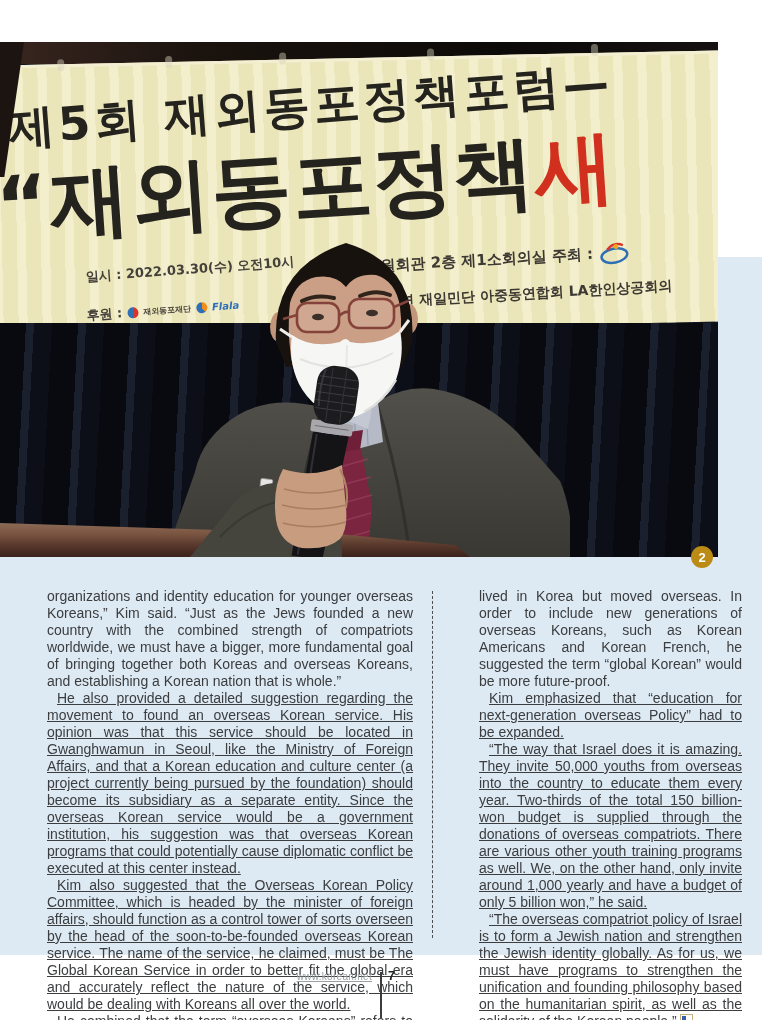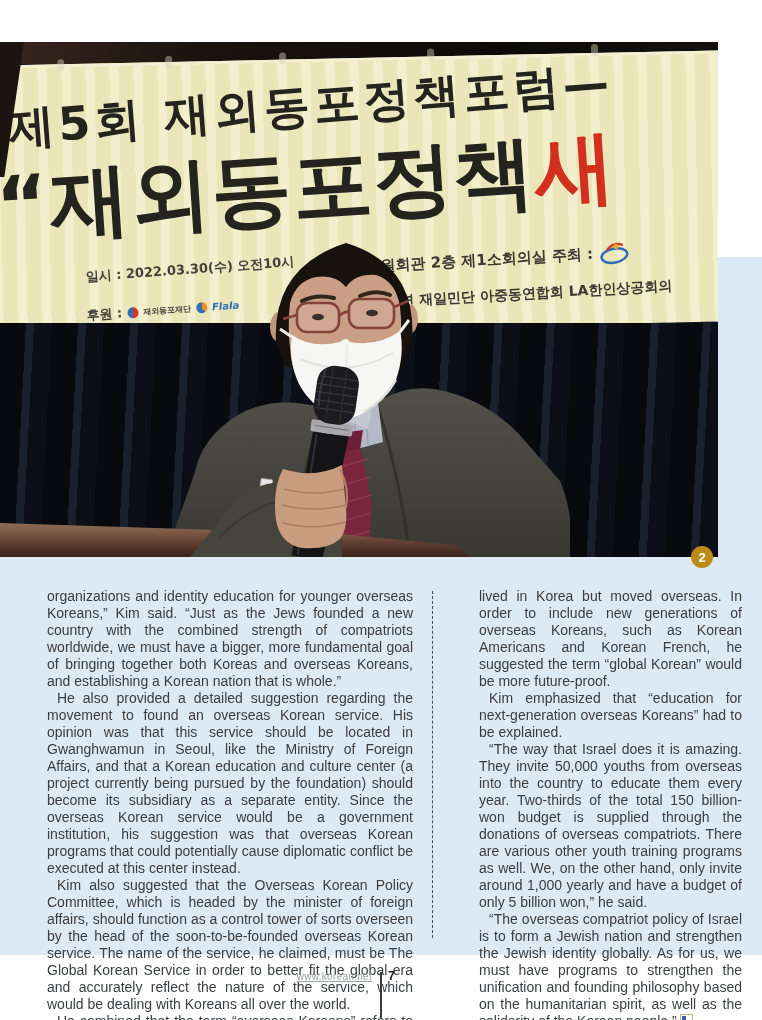--- a/index.html
+++ b/index.html
@@ -53,21 +53,21 @@
   .badge{position:absolute;left:691px;top:546px;width:22px;height:22px;border-radius:50%;
          background:#bb8b15;color:#ffffff;font-size:13px;font-weight:bold;
          display:flex;align-items:center;justify-content:center;}
 
   
   .col{position:absolute;top:588px;font-size:14px;line-height:17px;color:#3b3d3f;
        text-align:justify;}
   .col-left{left:47px;width:366px;}
   .col-right{left:479px;width:263px;}
   .col p{margin:0;}
-  .col p.ind{text-indent:10px;}
+  .col p.ind{text-indent:10px;text-decoration:underline;}
   .col-divider{position:absolute;left:432px;top:591px;height:347px;width:0;
                border-left:1.5px dashed #4b4d50;}
   .endmark{position:relative;display:inline-block;width:11px;height:12px;background:#ffffff;
            border:1px solid #c8b078;vertical-align:-2px;margin-left:3px;}
   .endmark .em-b{position:absolute;left:1px;top:1px;width:4px;height:4px;background:#3a5fa8;}
   .endmark .em-o{position:absolute;left:1px;bottom:1px;width:7px;height:4px;background:#f0a71c;}
 
   
   .footer-site{position:absolute;left:240px;top:971px;width:132px;text-align:right;
                font-size:10px;color:#9aa0a2;letter-spacing:.3px;text-decoration:underline;}
@@ -182,21 +182,21 @@
       <p>organizations and identity education for younger overseas Koreans,” Kim said. “Just as the Jews founded a new country with the combined strength of compatriots worldwide, we must have a bigger, more fundamental goal of bringing together both Koreas and overseas Koreans, and establishing a Korean nation that is whole.”</p>
       <p class="ind">He also provided a detailed suggestion regarding the movement to found an overseas Korean service. His opinion was that this service should be located in Gwanghwamun in Seoul, like the Ministry of Foreign Affairs, and that a Korean education and culture center (a project currently being pursued by the foundation) should become its subsidiary as a separate entity. Since the overseas Korean service would be a government institution, his suggestion was that overseas Korean programs that could potentially cause diplomatic conflict be executed at this center instead.</p>
       <p class="ind">Kim also suggested that the Overseas Korean Policy Committee, which is headed by the minister of foreign affairs, should function as a control tower of sorts overseen by the head of the soon-to-be-founded overseas Korean service. The name of the service, he claimed, must be The Global Korean Service in order to better fit the global era and accurately reflect the nature of the service, which would be dealing with Koreans all over the world.</p>
       <p class="ind">He combined that the term “overseas Koreans” refers to people who once</p>
     </section>
 
     <div class="col-divider"></div>
 
     <section class="col col-right">
       <p>lived in Korea but moved overseas. In order to include new generations of overseas Koreans, such as Korean Americans and Korean French, he suggested the term “global Korean” would be more future-proof.</p>
-      <p class="ind">Kim emphasized that “education for next-generation overseas Koreans” had to be explained.</p>
+      <p class="ind">Kim emphasized that “education for next-generation overseas Policy” had to be expanded.</p>
       <p class="ind">“The way that Israel does it is amazing. They invite 50,000 youths from overseas into the country to educate them every year. Two-thirds of the total 150 billion-won budget is supplied through the donations of overseas compatriots. There are various other youth training programs as well. We, on the other hand, only invite around 1,000 yearly and have a budget of only 5 billion won,” he said.</p>
       <p class="ind"><span>“The overseas compatriot policy of Israel is to form a Jewish nation and strengthen the Jewish identity globally. As for us, we must have programs to strengthen the unification and founding philosophy based on the humanitarian spirit, as well as the solidarity of the Korean people.”</span><span class="endmark"><i class="em-b"></i><i class="em-o"></i></span></p>
     </section>
   </main>
 
   <footer>
     <span class="footer-site">www.korean.net</span>
     <div class="footer-rule"></div>
     <span class="footer-page">7</span>
   </footer>

